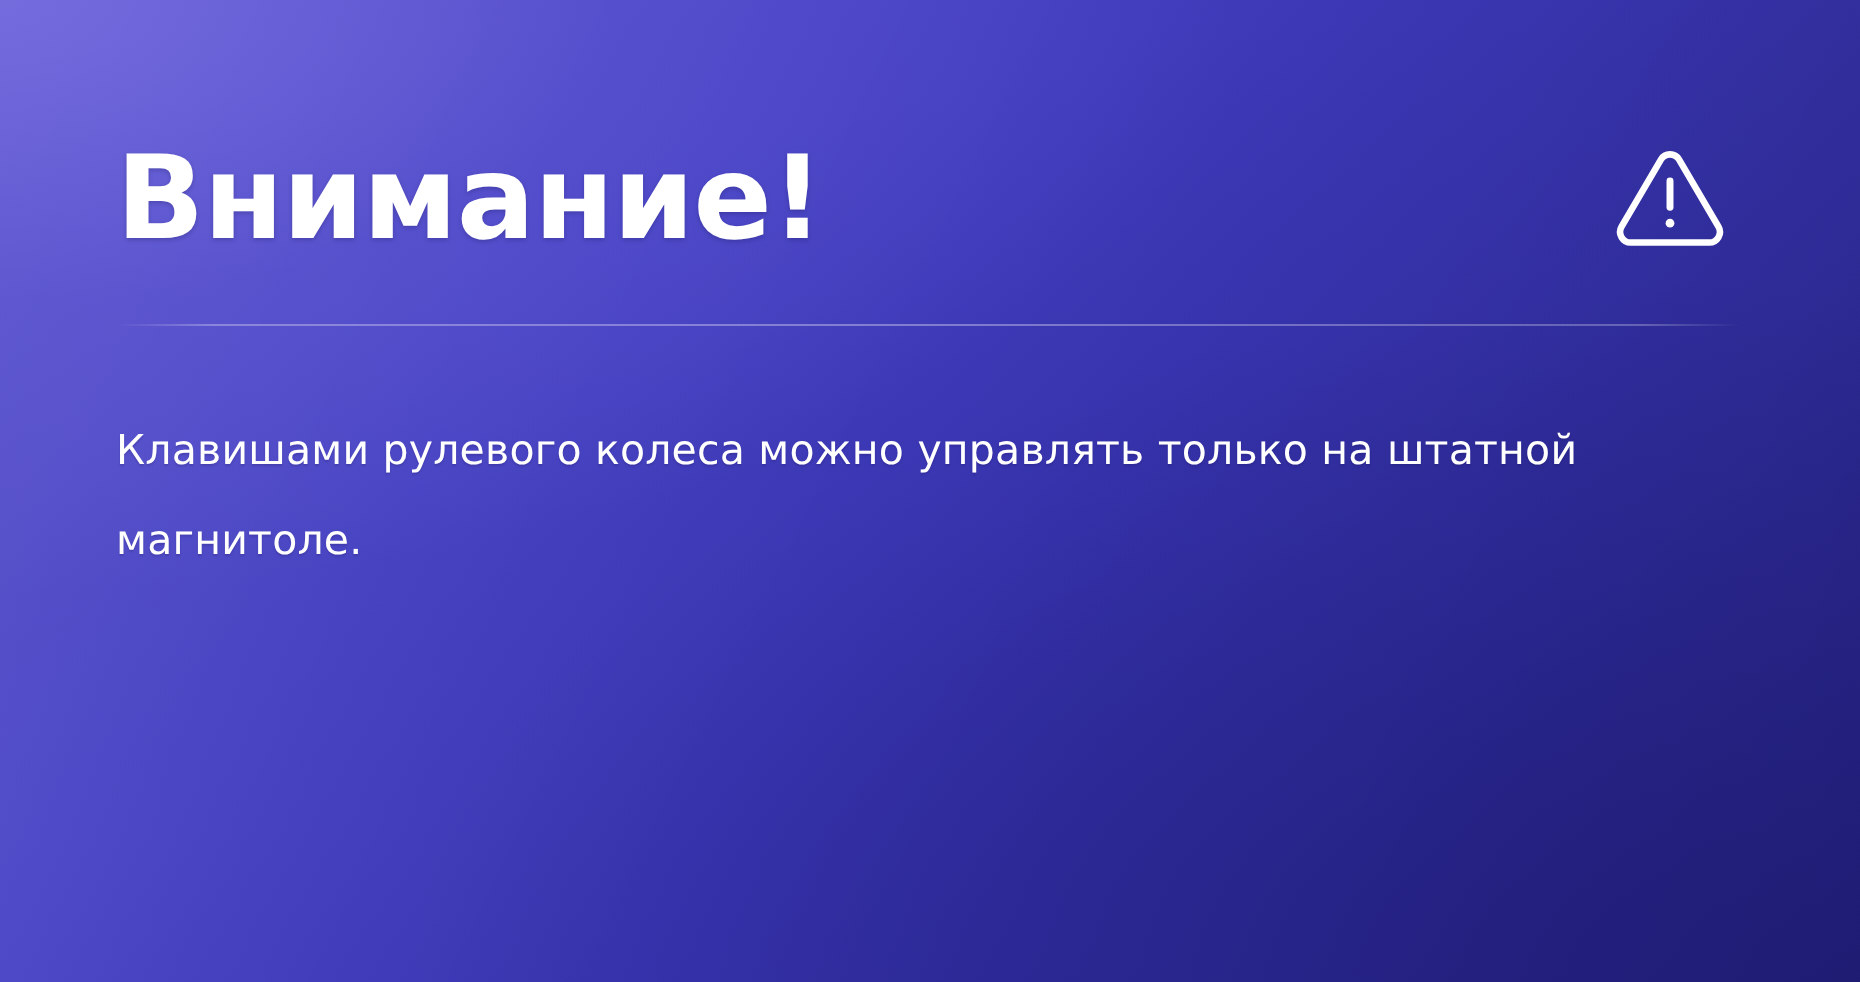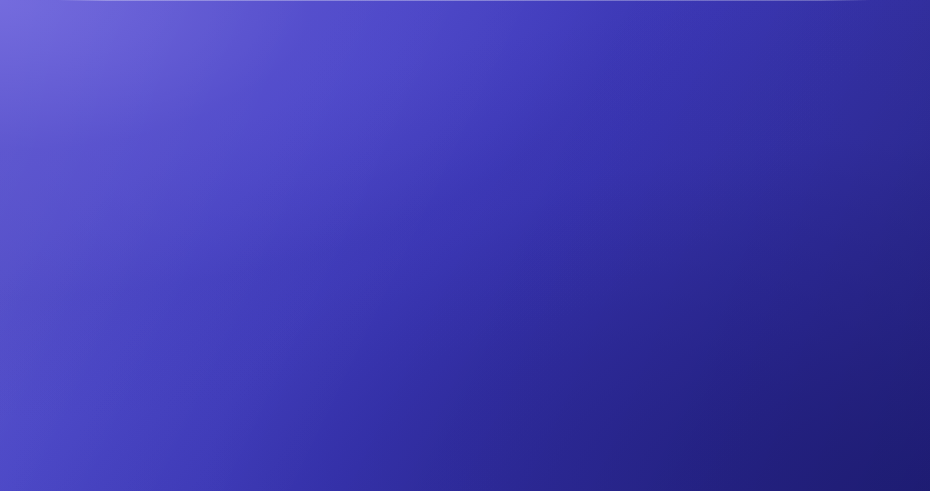--- a/index.html
+++ b/index.html
@@ -116,19 +116,33 @@
     display: block;
   }
 </style>
 </head>
 <body>
 
 <div class="notice-banner">
 
   <div class="sheen"></div>
 
+  <div class="content">
+    <div class="header-row">
+      <h1 class="title">Внимание!</h1>
+
+      <span class="warn-icon-wrap">
+        <svg class="warn-icon" viewBox="0 0 64 64" fill="none" aria-hidden="true">
+          <path d="M32 9.5c-1.9 0-3.7 1.0-4.7 2.7L7.0 46.8c-1.0 1.7-1.0 3.8 0 5.5 1.0 1.7 2.8 2.7 4.7 2.7h40.6c1.9 0 3.7-1.0 4.7-2.7 1.0-1.7 1.0-3.8 0-5.5L36.7 12.2c-1.0-1.7-2.8-2.7-4.7-2.7z" stroke="#ffffff" stroke-width="3.4" stroke-linejoin="round" fill="none"></path>
+          <path d="M32 23.2v13.6" stroke="#ffffff" stroke-width="3.6" stroke-linecap="round"></path>
+          <circle cx="32" cy="45.0" r="2.25" fill="#ffffff"></circle>
+        </svg>
+      </span>
+    </div>
+  </div>
 
   <div class="divider"></div>
 
   <div class="body-text">
+    <span class="para">Клавишами рулевого колеса можно управлять только на штатной магнитоле.</span>
   </div>
 
 </div>
 
 </body></html>

